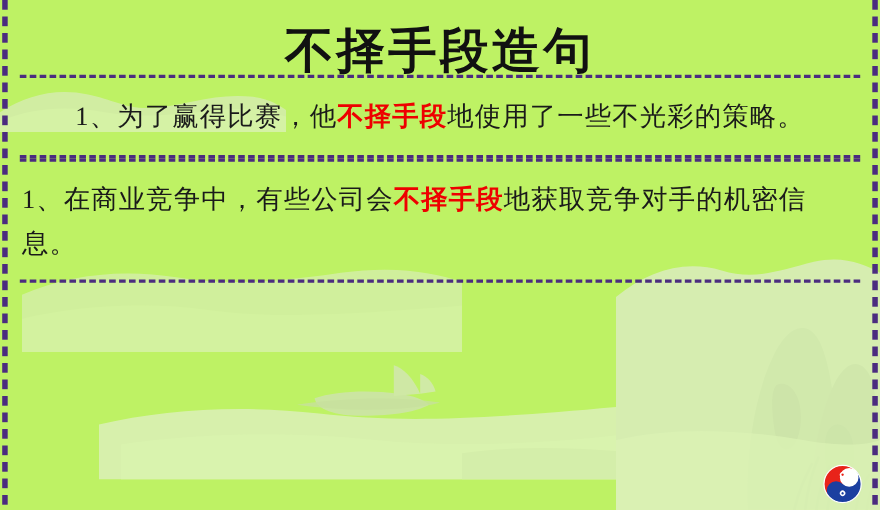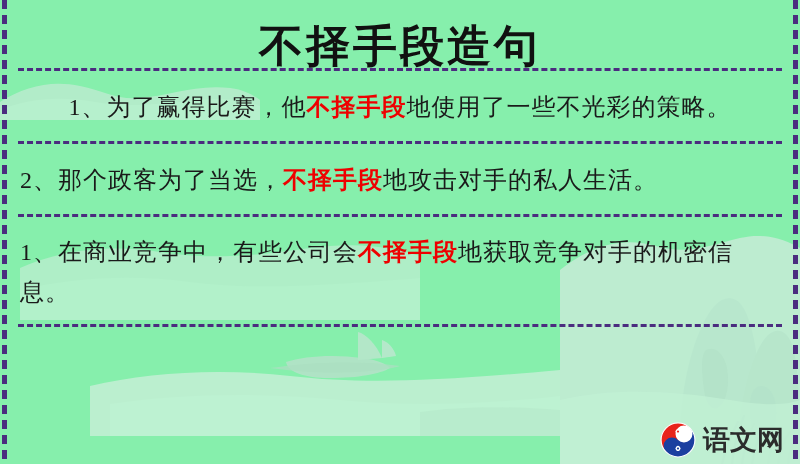--- a/index.html
+++ b/index.html
@@ -8,21 +8,21 @@
     background: #ffffff;
   }
   body {
     font-family: "Liberation Serif", "DejaVu Serif", serif;
   }
 
   .page {
     position: relative;
     width: 800px;
     height: 464px;
-    background: #86efac;
+    background: #bef264;
     overflow: hidden;
     box-sizing: border-box;
   }
 
   
   .watermark {
     position: absolute;
     inset: 0;
     pointer-events: none;
     z-index: 0;
@@ -215,23 +215,20 @@
     <div class="title">不择手段造句</div>
 
     <hr class="hr">
 
     <div class="sentence row1">
       <span>1、为了赢得比赛，他</span><span class="kw">不择手段</span><span>地使用了一些不光彩的策略。</span>
     </div>
 
     <hr class="hr">
 
-    <div class="sentence row2">
-      <span>2、那个政客为了当选，</span><span class="kw">不择手段</span><span>地攻击对手的私人生活。</span>
-    </div>
 
     <hr class="hr">
 
     <div class="sentence row3">
       <span>1、在商业竞争中，有些公司会</span><span class="kw">不择手段</span><span>地获取竞争对手的机密信息。</span>
     </div>
 
     <hr class="hr">
 
     <div class="tail"></div>
@@ -245,16 +242,15 @@
       <path d="M50,3 A47,47 0 0,0 50,97 A23.5,23.5 0 0,0 50,50 A23.5,23.5 0 0,1 50,3 Z" fill="#E8231A" transform="rotate(45 50 50)"></path>
 
       <path d="M50,3 A47,47 0 0,1 50,97 A23.5,23.5 0 0,1 50,50 A23.5,23.5 0 0,0 50,3 Z" fill="#1B3FA0" transform="rotate(45 50 50)"></path>
 
       <circle cx="33.4" cy="33.4" r="7" fill="#ffffff" transform="rotate(45 50 50)"></circle>
       <circle cx="66.6" cy="66.6" r="7" fill="#ffffff" transform="rotate(45 50 50)"></circle>
       <circle cx="33.4" cy="33.4" r="3" fill="#E8231A" transform="rotate(45 50 50)"></circle>
       <circle cx="66.6" cy="66.6" r="3" fill="#1B3FA0" transform="rotate(45 50 50)"></circle>
       <circle cx="50" cy="50" r="47" fill="none" stroke="#ffffff" stroke-width="3"></circle>
     </svg>
-    <span class="logo-text">语文网</span>
   </div>
 
 </div>
 
 </body></html>

